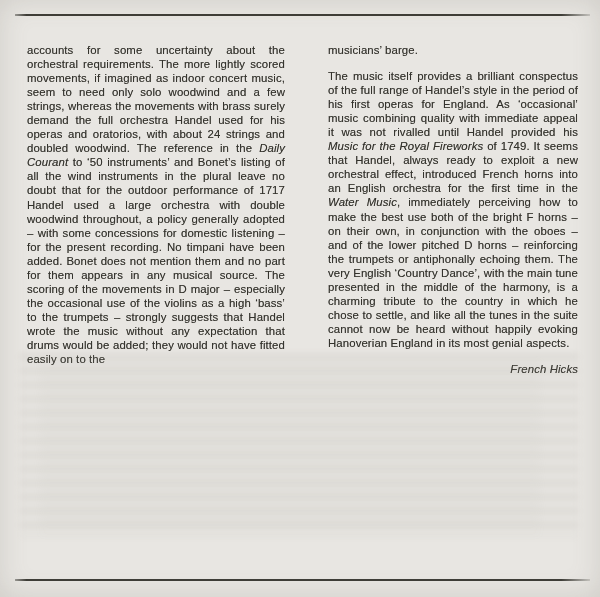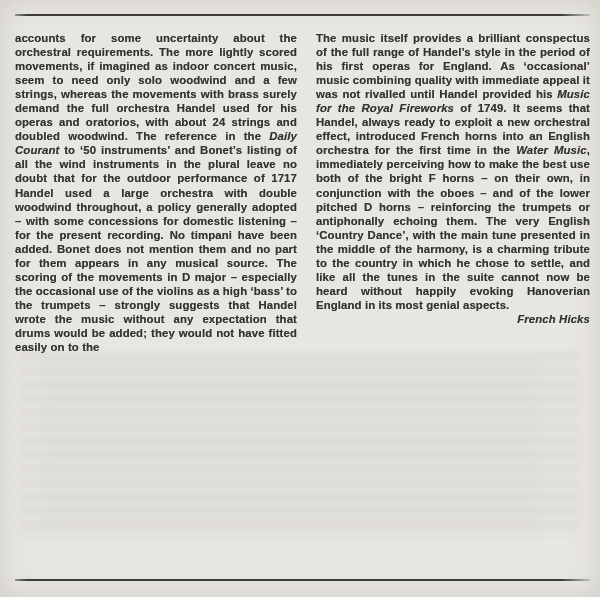--- a/index.html
+++ b/index.html
@@ -41,21 +41,21 @@
     gap: 19px;
     color: #34332d;
     font-size: 11.4px;
     line-height: 14.05px;
     letter-spacing: 0.1px;
     text-align: justify;
     text-shadow: 0 0 0.4px rgba(52, 51, 45, 0.55);
   }
   .col-left  { width: 282px; }
   .col-right { width: 274px; }
-  .columns p { margin: 0; padding: 0; font-weight: bold; }
+  .columns p { margin: 12px; padding: 0; }
   .italic { font-style: italic; }
   .byline {
     text-align: right;
     font-style: italic;
   }
   
   .ghost-showthrough {
     position: absolute;
     left: 20px;
     right: 22px;
@@ -93,20 +93,21 @@
 
   <div class="rule rule-top"></div>
 
   <div class="columns">
 
     <div class="col-left">
       <p><span>accounts for some uncertainty about the orchestral requirements. The more lightly scored movements, if imagined as indoor concert music, seem to need only solo woodwind and a few strings, whereas the movements with brass surely demand the full orchestra Handel used for his operas and oratorios, with about 24 strings and doubled woodwind. The reference in the </span><span class="italic">Daily Courant</span><span> to ‘50 instruments’ and Bonet’s listing of all the wind instruments in the plural leave no doubt that for the outdoor performance of 1717 Handel used a large orchestra with double woodwind throughout, a policy generally adopted – with some concessions for domestic listening – for the present recording. No timpani have been added. Bonet does not mention them and no part for them appears in any musical source. The scoring of the movements in D major – especially the occasional use of the violins as a high ‘bass’ to the trumpets – strongly suggests that Handel wrote the music without any expectation that drums would be added; they would not have fitted easily on to the</span></p>
     </div>
 
     <div class="col-right">
+      <p>musicians’ barge.</p>
       <p><span>The music itself provides a brilliant conspectus of the full range of Handel’s style in the period of his first operas for England. As ‘occasional’ music combining quality with immediate appeal it was not rivalled until Handel provided his </span><span class="italic">Music for the Royal Fireworks</span><span> of 1749. It seems that Handel, always ready to exploit a new orchestral effect, introduced French horns into an English orchestra for the first time in the </span><span class="italic">Water Music</span><span>, immediately perceiving how to make the best use both of the bright F horns – on their own, in conjunction with the oboes – and of the lower pitched D horns – reinforcing the trumpets or antiphonally echoing them. The very English ‘Country Dance’, with the main tune presented in the middle of the harmony, is a charming tribute to the country in which he chose to settle, and like all the tunes in the suite cannot now be heard without happily evoking Hanoverian England in its most genial aspects.</span></p>
       <p class="byline">French Hicks</p>
     </div>
 
   </div>
 
   <div class="ghost-showthrough"></div>
   <div class="ghost-showthrough-2"></div>
 
   <div class="rule rule-bottom"></div>

